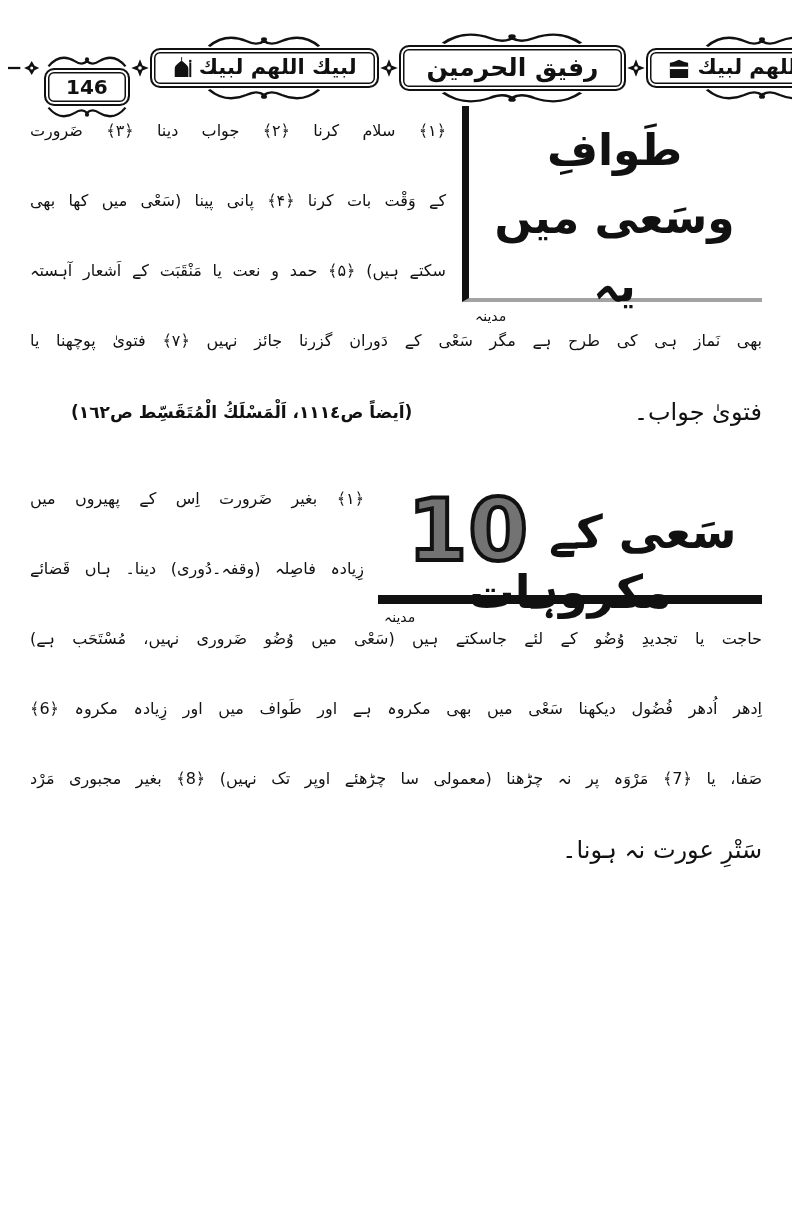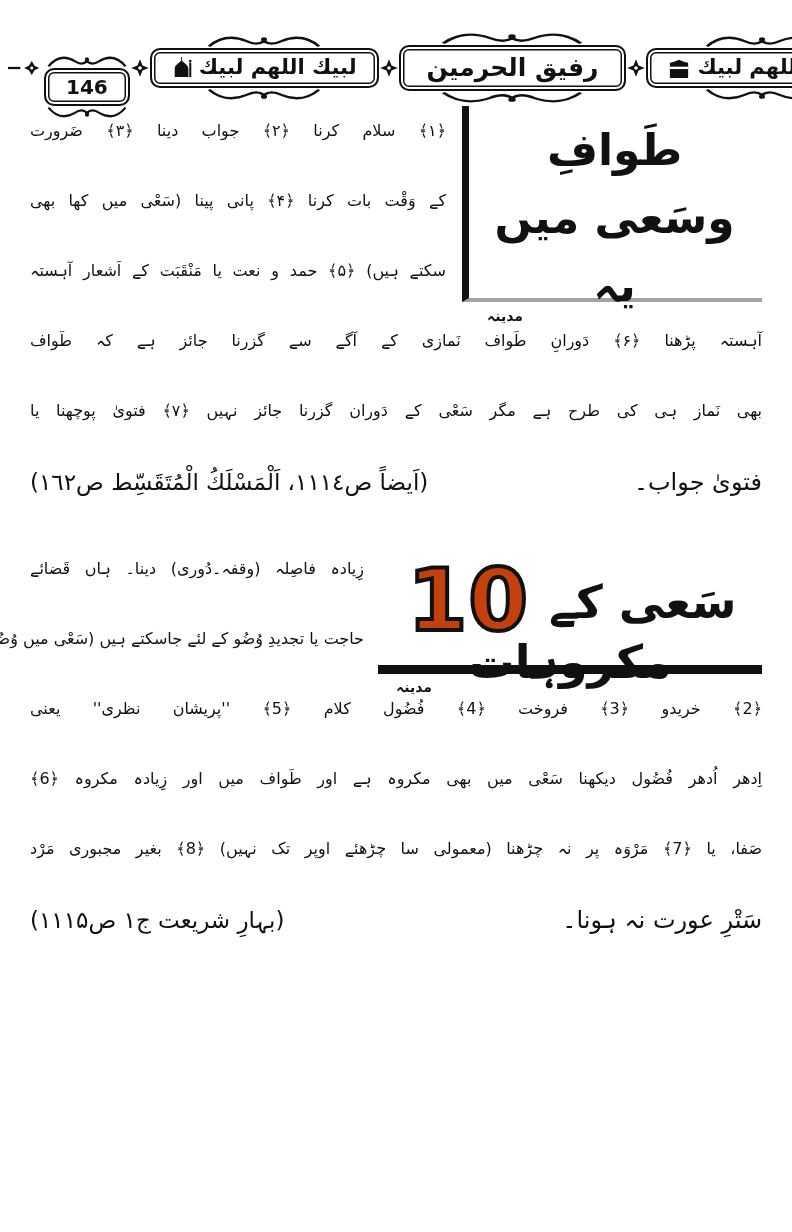--- a/index.html
+++ b/index.html
@@ -25,32 +25,32 @@
   .sec::after { content:""; display:block; clear:both; }
 
   .heading1 { float:right; width:300px; height:196px; margin:10px 0 4px 16px;
               border-left:7px solid #111; border-bottom:4px solid #a3a3a3;
               font-size:44px; font-weight:900; text-align:center; line-height:1.55;
               padding:10px 6px 0 4px; position:relative; letter-spacing:-1px; }
   .heading2 { float:right; width:384px; height:126px; margin:14px 0 0 14px;
               border-bottom:9px solid #111; font-size:46px; font-weight:900;
               text-align:center; line-height:1.1; padding:16px 4px 0; position:relative;
               letter-spacing:-1px; }
-  .sig { position:absolute; bottom:-30px; left:18px; font-size:14px; font-weight:bold;
+  .sig { position:absolute; bottom:-30px; left:6px; font-size:14px; font-weight:normal;
          letter-spacing:0; }
   .bignum { display:inline-block; font-size:86px; font-weight:bold; line-height:0.85;
-            color:#c2410c; -webkit-text-stroke:4px #111; vertical-align:-12px;
+            color:#737373; -webkit-text-stroke:4px #111; vertical-align:-12px;
             padding:0 4px; letter-spacing:1px; }
 
   .bline { font-size:16px; line-height:70px; height:70px; overflow:visible;
            text-align:justify; text-align-last:justify; white-space:nowrap; }
   .cit-row { display:flex; justify-content:space-between; align-items:center;
              height:72px; direction:rtl; }
   .cit-row .tail { font-size:24px; }
-  .citation { font-size:23px; font-weight:normal; letter-spacing:0; }
+  .citation { font-size:17px; font-weight:bold; letter-spacing:0;margin-left:41px; }
 
   .sec2 { margin-top:16px; }
   svg { display:block; }
 </style>
 </head>
 <body>
 
 <div class="header">
 
   <span class="edge">
@@ -150,39 +150,37 @@
 <div class="page-body">
 
   <div class="sec">
     <div class="heading1">
       <div>طَوافِ وسَعی میں یہ</div>
       <span class="sig">مدینہ</span>
     </div>
     <div class="bline">﴿۱﴾ سلام کرنا ﴿۲﴾ جواب دینا ﴿۳﴾ ضَرورت</div>
     <div class="bline">کے وَقْت بات کرنا ﴿۴﴾ پانی پینا (سَعْی میں کھا بھی</div>
     <div class="bline">سکتے ہیں) ﴿۵﴾ حمد و نعت یا مَنْقَبَت کے اَشعار آہستہ</div>
-    <div class="bline">آہستہ پڑھنا ﴿۶﴾ دَورانِ طَواف نَمازی کے آگے سے گزرنا جائز ہے کہ طَواف</div>
     <div class="bline">بھی نَماز ہی کی طرح ہے مگر سَعْی کے دَوران گزرنا جائز نہیں ﴿۷﴾ فتویٰ پوچھنا یا</div>
     <div class="cit-row">
       <span class="tail">فتویٰ جواب۔</span>
       <span class="citation">(اَیضاً ص١١١٤، اَلْمَسْلَكُ الْمُتَقَسِّط ص١٦٢)</span>
     </div>
   </div>
 
   <div class="sec sec2">
     <div class="heading2">
       <span>سَعی کے</span>
       <span class="bignum">10</span>
       <span>مکروہات</span>
       <span class="sig">مدینہ</span>
     </div>
+    <div class="bline">﴿۱﴾ بغیر ضَرورت اِس کے پھیروں میں</div>
     <div class="bline">زِیادہ فاصِلہ (وقفہ۔دُوری) دینا۔ ہاں قَضائے</div>
     <div class="bline">حاجت یا تجدیدِ وُضُو کے لئے جاسکتے ہیں (سَعْی میں وُضُو ضَروری نہیں، مُسْتَحَب ہے)</div>
-    <div class="bline">﴿2﴾ خریدو ﴿3﴾ فروخت ﴿4﴾ فُضُول کلام ﴿5﴾ ''پریشان نظری'' یعنی</div>
     <div class="bline">اِدھر اُدھر فُضُول دیکھنا سَعْی میں بھی مکروہ ہے اور طَواف میں اور زِیادہ مکروہ ﴿6﴾</div>
     <div class="bline">صَفا، یا ﴿7﴾ مَرْوَہ پر نہ چڑھنا (معمولی سا چڑھئے اوپر تک نہیں) ﴿8﴾ بغیر مجبوری مَرْد</div>
     <div class="cit-row">
       <span class="tail">سَتْرِ عورت نہ ہونا۔</span>
-      <span class="citation">(بہارِ شریعت ج۱ ص۱۱۱۵)</span>
     </div>
   </div>
 
 </div>
 
 </body></html>

